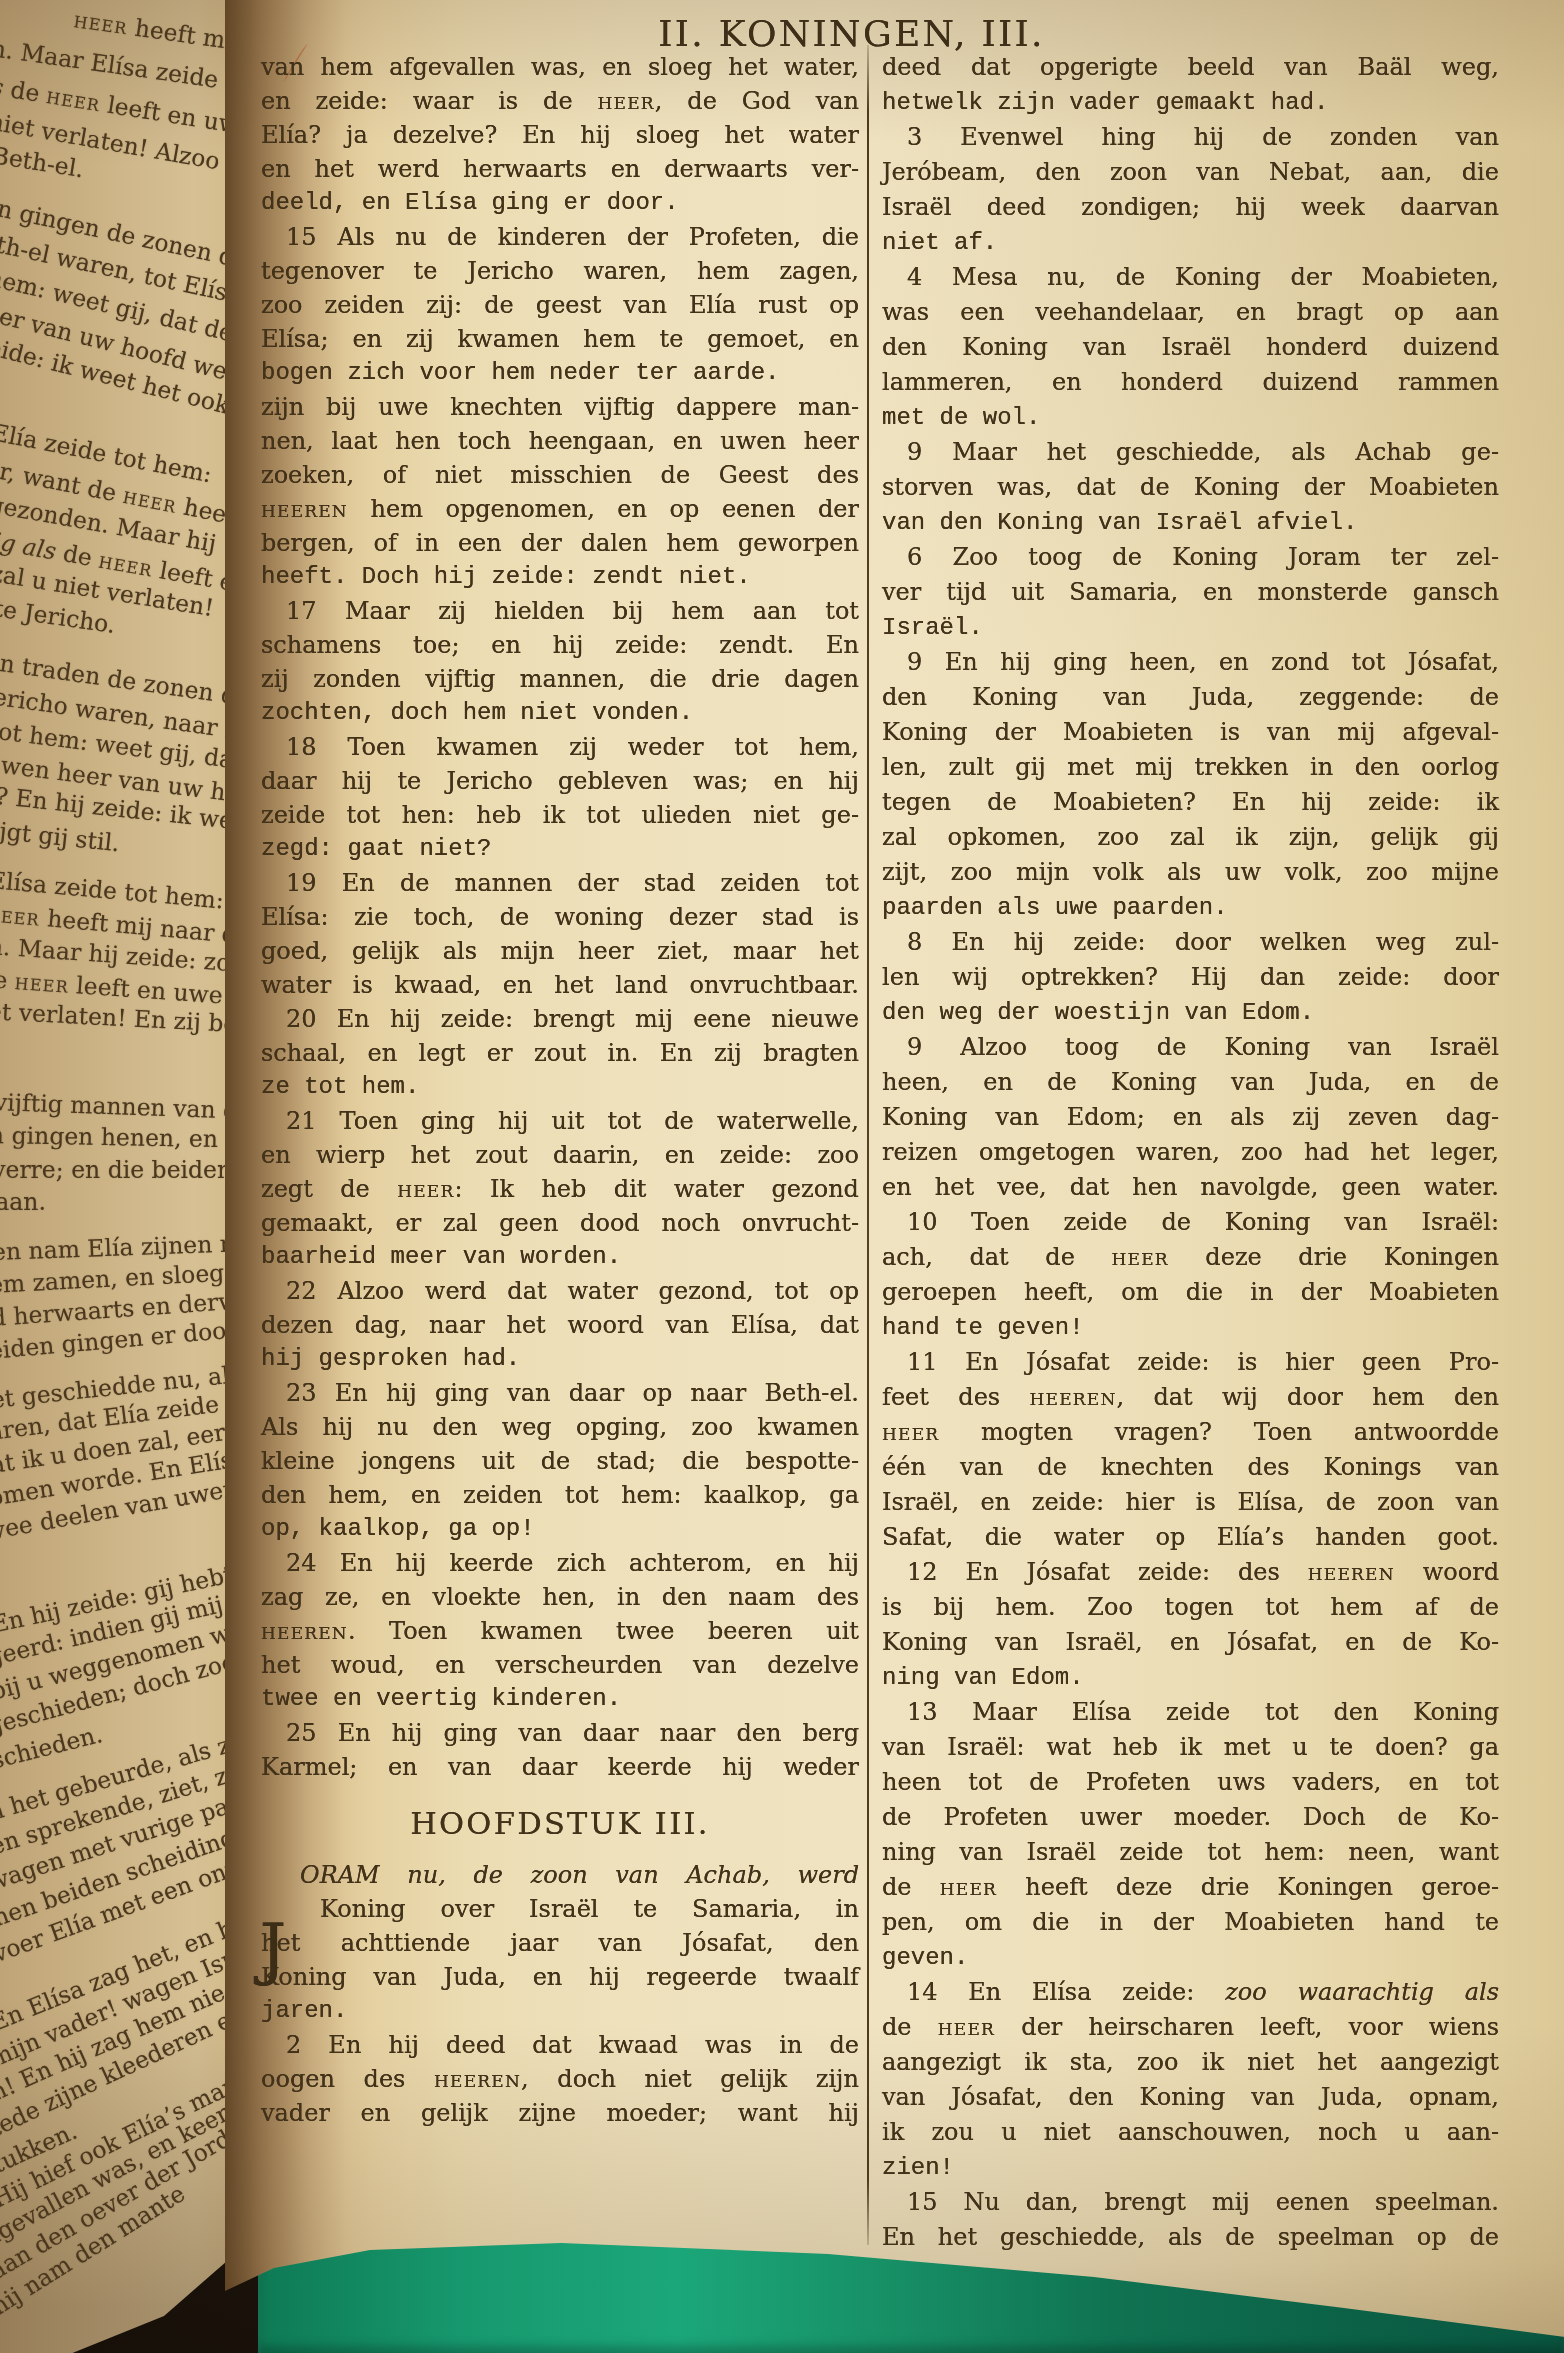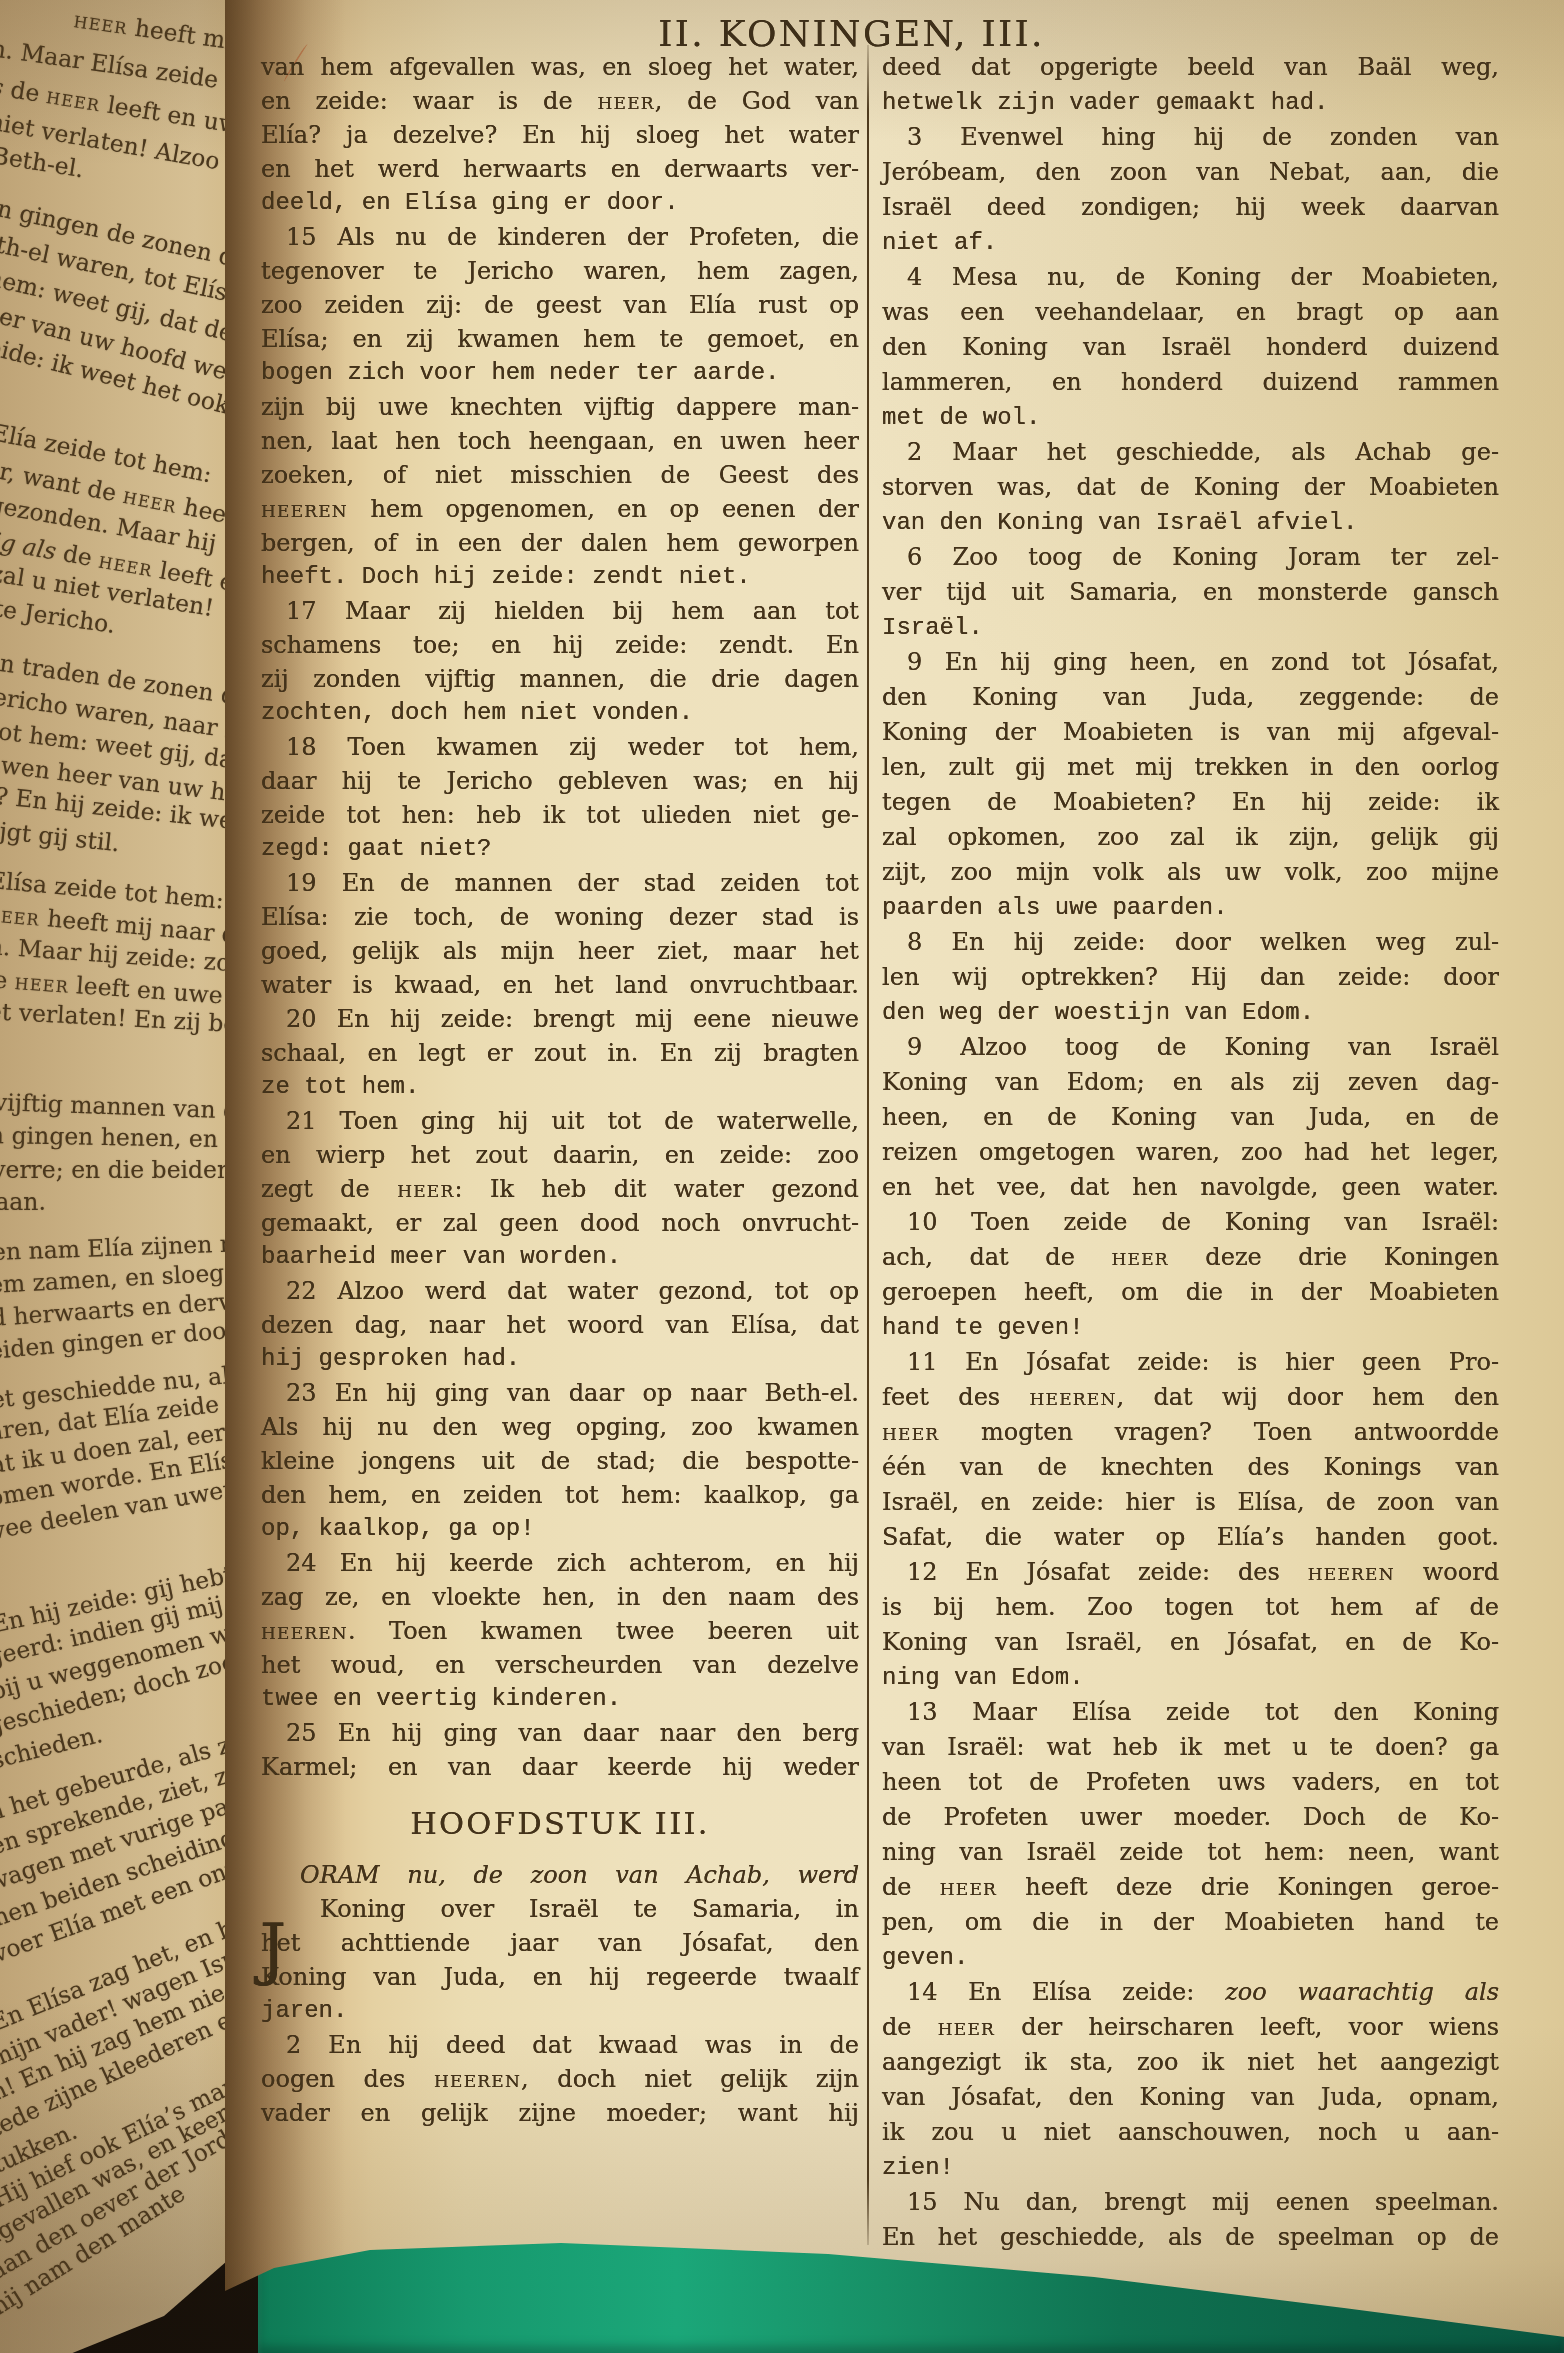--- a/index.html
+++ b/index.html
@@ -199,40 +199,40 @@
         <div class="line end">hetwelk zijn vader gemaakt had.</div>
         <div class="line ind">3 Evenwel hing hij de zonden van</div>
         <div class="line">Jeróbeam, den zoon van Nebat, aan, die</div>
         <div class="line">Israël deed zondigen; hij week daarvan</div>
         <div class="line end">niet af.</div>
         <div class="line ind">4 Mesa nu, de Koning der Moabieten,</div>
         <div class="line">was een veehandelaar, en bragt op aan</div>
         <div class="line">den Koning van Israël honderd duizend</div>
         <div class="line">lammeren, en honderd duizend rammen</div>
         <div class="line end">met de wol.</div>
-        <div class="line ind">2 Maar het geschiedde, als Achab ge-</div>
+        <div class="line ind">9 Maar het geschiedde, als Achab ge-</div>
         <div class="line">storven was, dat de Koning der Moabieten</div>
         <div class="line end">van den Koning van Israël afviel.</div>
         <div class="line ind">6 Zoo toog de Koning Joram ter zel-</div>
         <div class="line">ver tijd uit Samaria, en monsterde gansch</div>
         <div class="line end">Israël.</div>
         <div class="line ind">9 En hij ging heen, en zond tot Jósafat,</div>
         <div class="line">den Koning van Juda, zeggende: de</div>
         <div class="line">Koning der Moabieten is van mij afgeval-</div>
         <div class="line">len, zult gij met mij trekken in den oorlog</div>
         <div class="line">tegen de Moabieten?  En hij zeide: ik</div>
         <div class="line">zal opkomen, zoo zal ik zijn, gelijk gij</div>
         <div class="line">zijt, zoo mijn volk als uw volk, zoo mijne</div>
         <div class="line end">paarden als uwe paarden.</div>
         <div class="line ind">8 En hij zeide: door welken weg zul-</div>
         <div class="line">len wij optrekken?  Hij dan zeide: door</div>
         <div class="line end">den weg der woestijn van Edom.</div>
         <div class="line ind">9 Alzoo toog de Koning van Israël</div>
+        <div class="line">heen, en de Koning van Juda, en de</div>
         <div class="line">Koning van Edom; en als zij zeven dag-</div>
-        <div class="line">heen, en de Koning van Juda, en de</div>
         <div class="line">reizen omgetogen waren, zoo had het leger,</div>
         <div class="line">en het vee, dat hen navolgde, geen water.</div>
         <div class="line ind">10 Toen zeide de Koning van Israël:</div>
         <div class="line">ach, dat de <span class="sc">heer</span> deze drie Koningen</div>
         <div class="line">geroepen heeft, om die in der Moabieten</div>
         <div class="line end">hand te geven!</div>
         <div class="line ind">11 En Jósafat zeide: is hier geen Pro-</div>
         <div class="line">feet des <span class="sc">heeren</span>, dat wij door hem den</div>
         <div class="line"><span class="sc">heer</span> mogten vragen?  Toen antwoordde</div>
         <div class="line">één van de knechten des Konings van</div>

